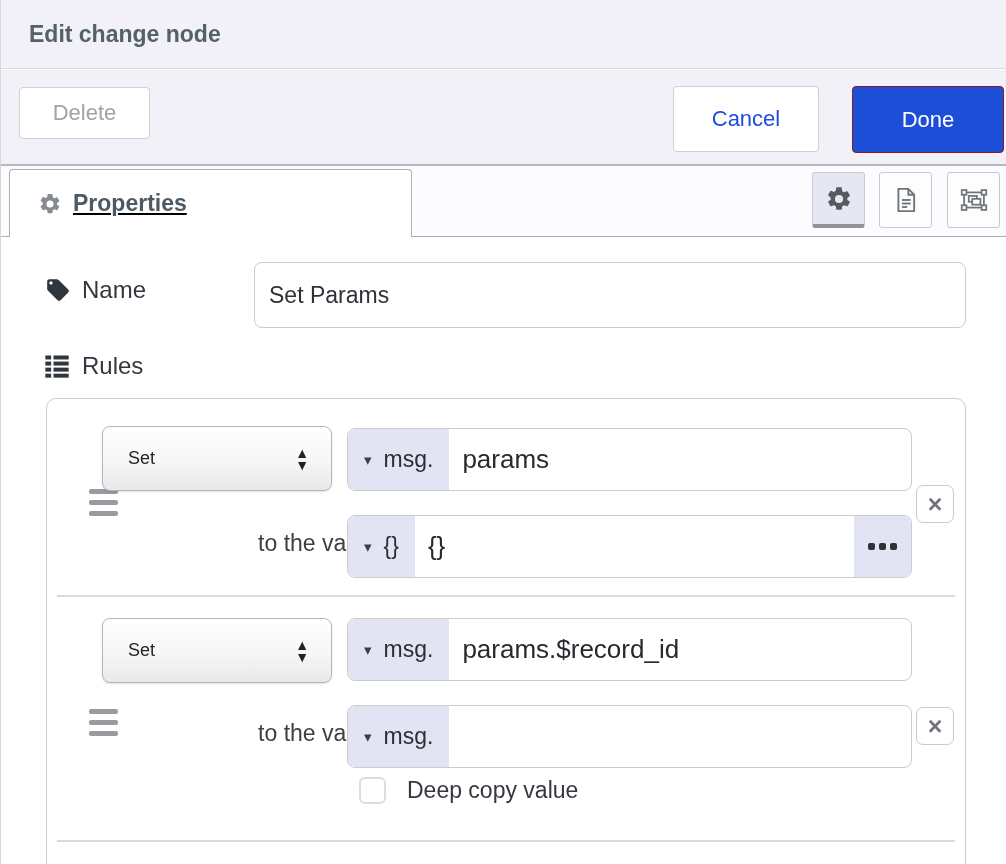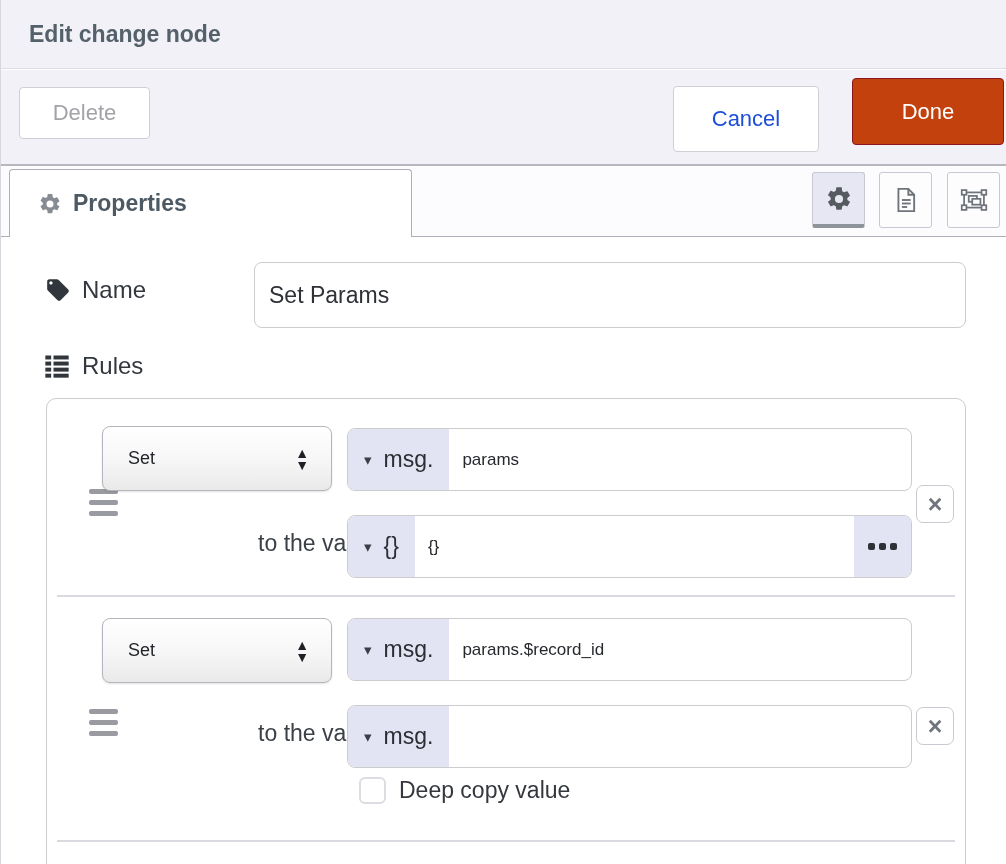--- a/index.html
+++ b/index.html
@@ -16,30 +16,30 @@
 
   
   .btn-bar { position: absolute; left: 0; top: 70px; width: 1006px; height: 96px;
              background: #f1f1f7; border-bottom: 2px solid #b7b7bf; }
   .btn { position: absolute; display: flex; align-items: center; justify-content: center;
          font-size: 22px; border-radius: 4px; cursor: pointer; }
   .btn-delete { left: 18px; top: 17px; width: 131px; height: 52px; background: #ffffff;
                 border: 1px solid #cfcfd6; color: #a2a2a8; }
   .btn-cancel { left: 672px; top: 16px; width: 146px; height: 66px; background: #ffffff;
                 border: 1px solid #cfcfd6; color: #1d4ed8; }
-  .btn-done { left: 851px; top: 8px; width: 152px; height: 67px; background: #c2410c;
+  .btn-done { left: 851px; top: 16px; width: 152px; height: 67px; background: #1d4ed8;
               border: 1px solid #8b1620; color: #ffffff; }
 
   
   .tab-row { position: absolute; left: 0; top: 166px; width: 1006px; height: 71px;
              background: #fcfcfe; border-bottom: 1px solid #aeaeb6; }
   .tab-properties { position: absolute; left: 8px; top: 3px; width: 403px; height: 68px;
                     background: #ffffff; border: 1px solid #aeaeb6; border-bottom: none;
                     border-radius: 4px 4px 0 0; display: flex; align-items: center;
-                    cursor: pointer; }
+                    cursor: pointer; text-decoration: underline; }
   .tab-properties .gear-glyph { margin-left: 28px; width: 24px; height: 24px; }
   .tab-properties .tab-label { margin-left: 11px; font-size: 23px; font-weight: bold; color: #4d5a63; }
   .icon-btn { position: absolute; top: 6px; width: 53px; height: 56px; background: #fdfdfe;
               border: 1px solid #c8c8d1; border-radius: 3px; display: flex;
               align-items: center; justify-content: center; cursor: pointer; }
   .icon-btn.active { background: #e7e7f3; border-bottom: 4px solid #8f939a; }
   .icon-btn svg { width: 28px; height: 28px; }
 
   
   .field-label { position: absolute; display: flex; align-items: center; gap: 11px;
@@ -63,40 +63,40 @@
   .action-select .sel-arrows { margin-right: 22px; display: flex; flex-direction: column;
                                font-size: 14px; line-height: 12px; color: #1e2227; }
 
   .typed-input { position: absolute; height: 63px; border: 1.5px solid #cccccc;
                  border-radius: 8px; background: #ffffff; display: flex; overflow: hidden; }
   .ti-prefix { background: #e3e4f3; display: flex; align-items: center; gap: 12px;
                padding: 0 16px; cursor: pointer; flex: none; }
   .ti-caret { font-size: 15px; color: #3a3f45; }
   .ti-prefix-label { font-size: 23px; color: #2b2f34; }
   .ti-value { flex: 1; display: flex; align-items: center; padding-left: 13px;
-              font-size: 17px; color: #26292e; white-space: nowrap; overflow: hidden; }
+              font-size: 26px; color: #26292e; white-space: nowrap; overflow: hidden; }
   .ti-expand { flex: none; width: 57px; background: #e3e4f3; display: flex;
                align-items: center; justify-content: center; gap: 4px; cursor: pointer; }
   .ti-expand i { width: 7px; height: 7px; background: #2e3237; border-radius: 2px; display: block; }
 
   .drag-handle { position: absolute; width: 29px; display: flex; flex-direction: column;
                  gap: 6px; cursor: grab; }
   .drag-handle i { display: block; height: 5px; background: #9a9aa1; border-radius: 2px; }
 
   .x-btn { position: absolute; width: 38px; height: 38px; background: #ffffff;
            border: 1.5px solid #c9c9d2; border-radius: 7px; display: flex;
            align-items: center; justify-content: center; font-size: 25px; font-weight: 900;
            color: #70757c; cursor: pointer; line-height: 1; }
 
   .to-value-label { position: absolute; font-size: 23px; color: #3b4046; text-align: right; }
 
   .deep-copy-row { position: absolute; display: flex; align-items: center; gap: 13px; }
   .checkbox { width: 27px; height: 27px; background: #ffffff; border: 2px solid #dcdce2;
               border-radius: 6px; cursor: pointer; }
-  .deep-copy-text { font-size: 23px; color: #34383e; }
+  .deep-copy-text { font-size: 23px; color: #34383e; margin-left: 8px; }
 </style>
 </head>
 <body>
 
 <div id="screen">
 
   <div class="dlg-header">
     <div class="dlg-title">Edit change node</div>
   </div>
 

